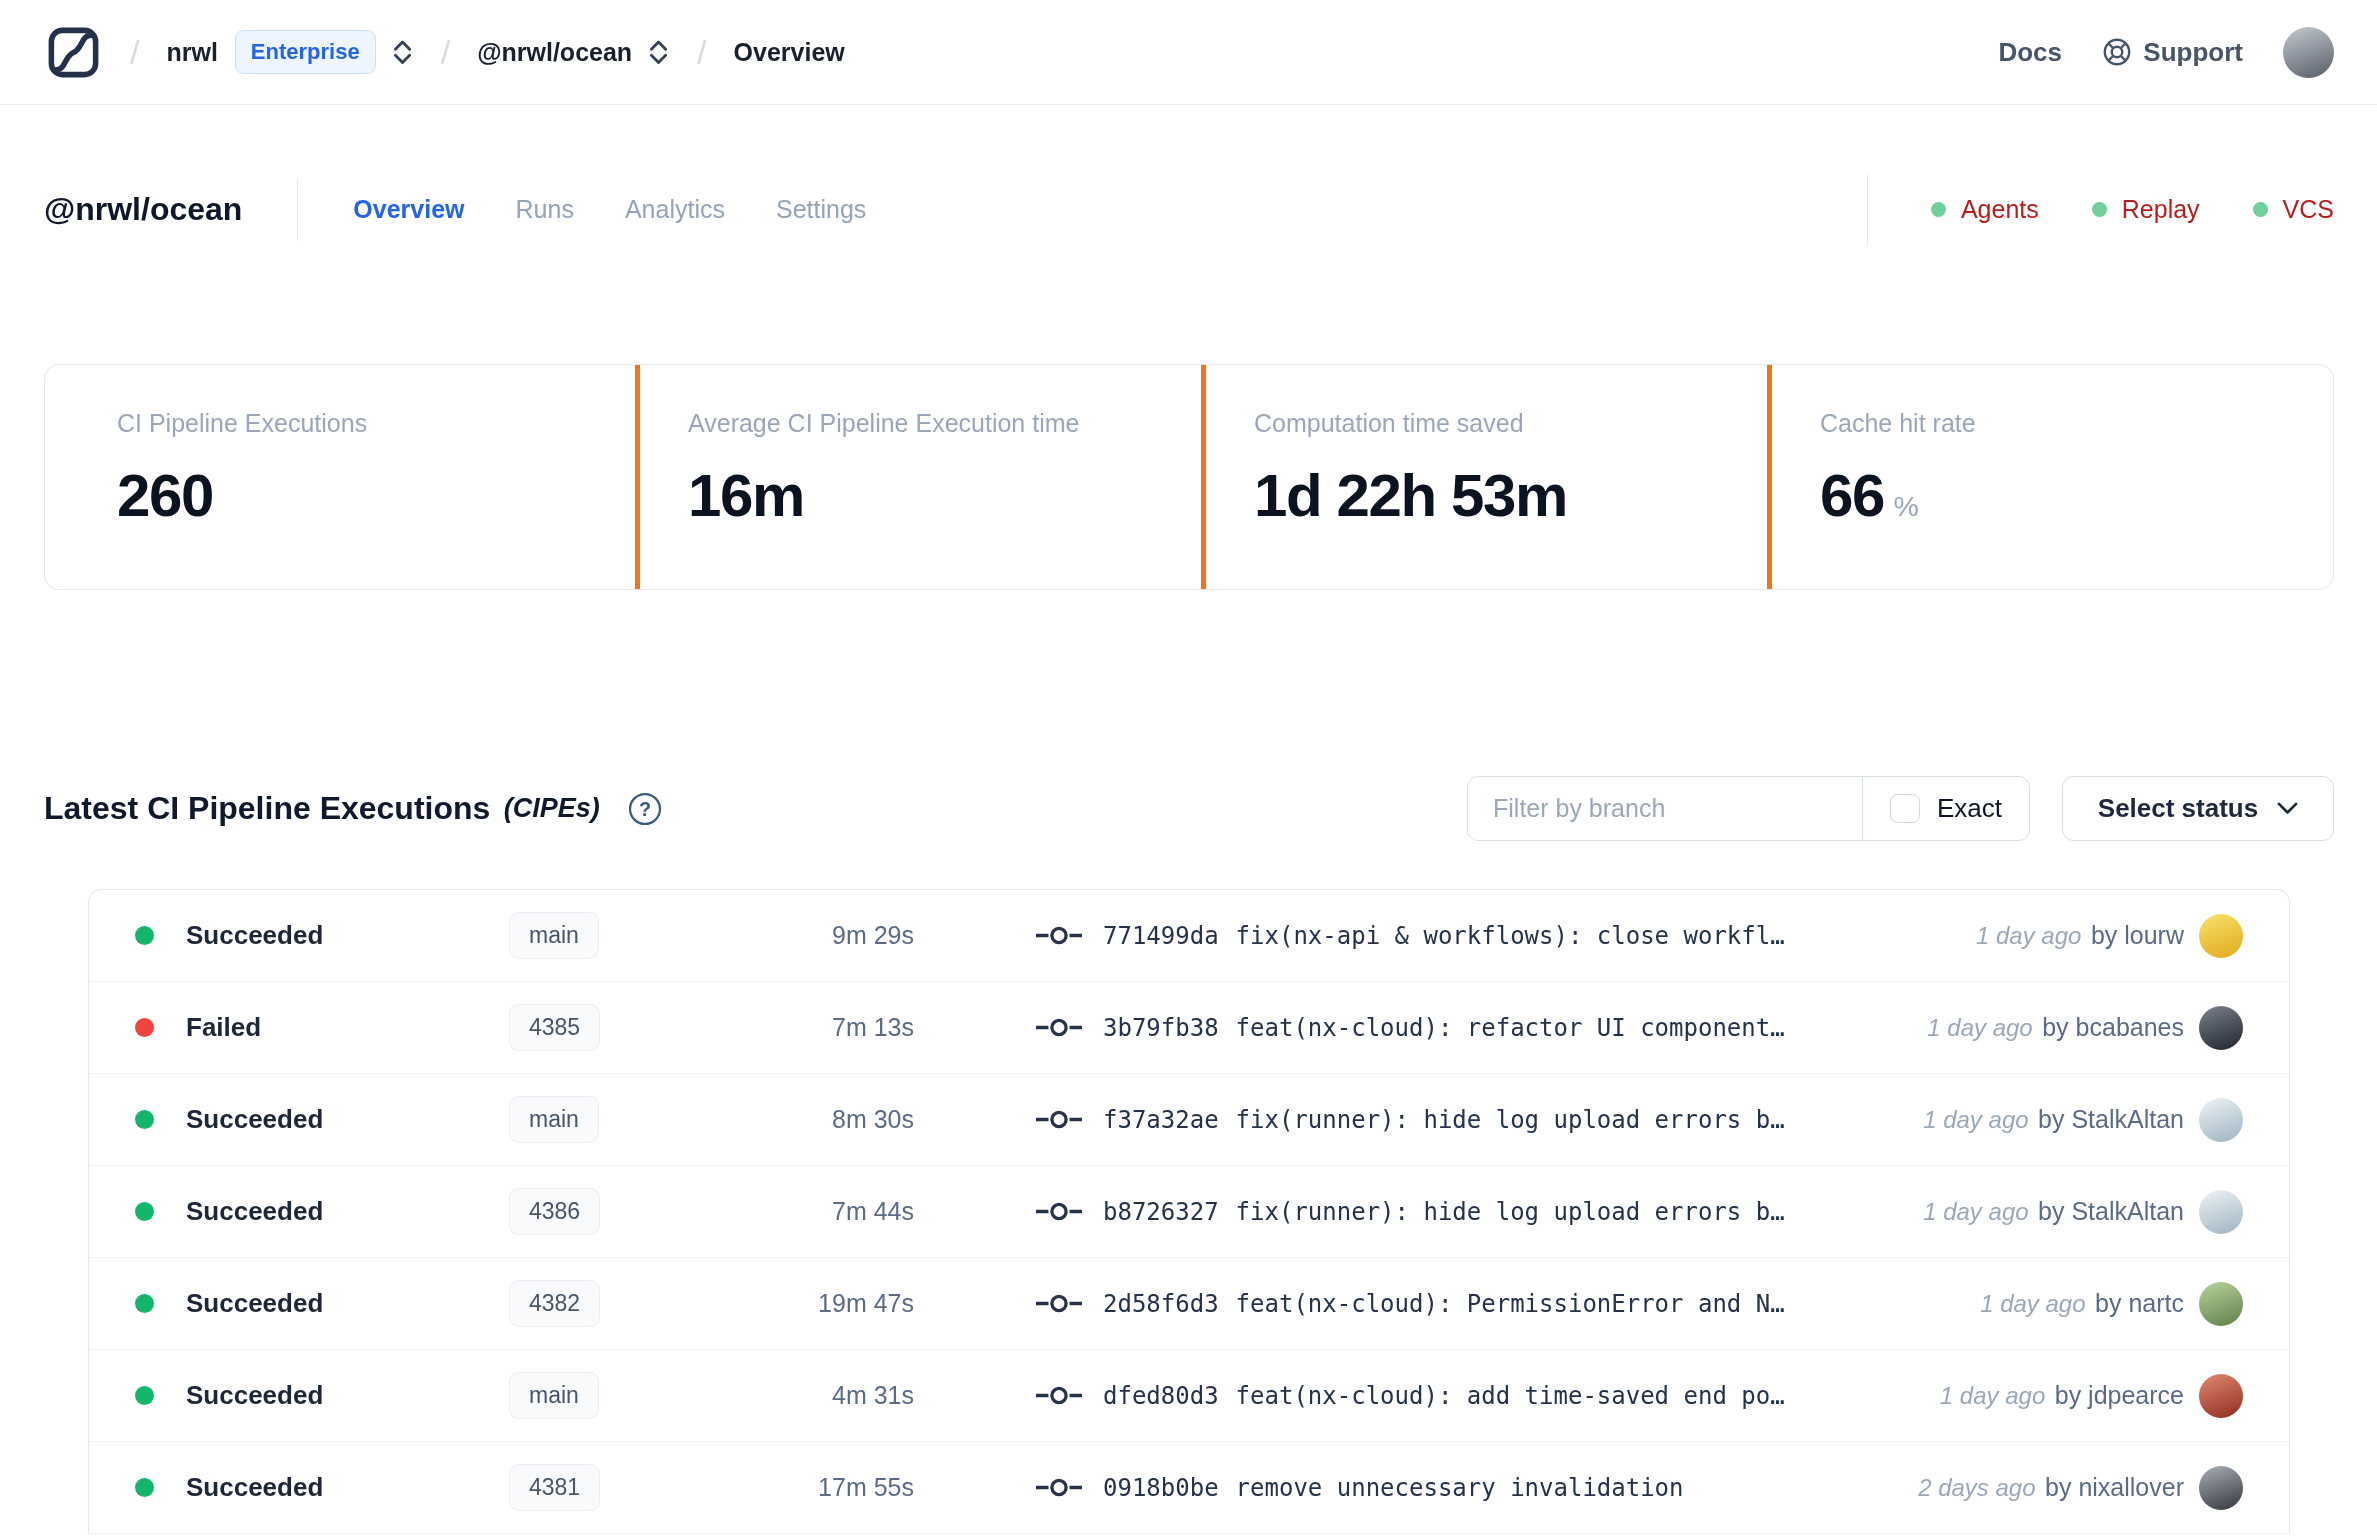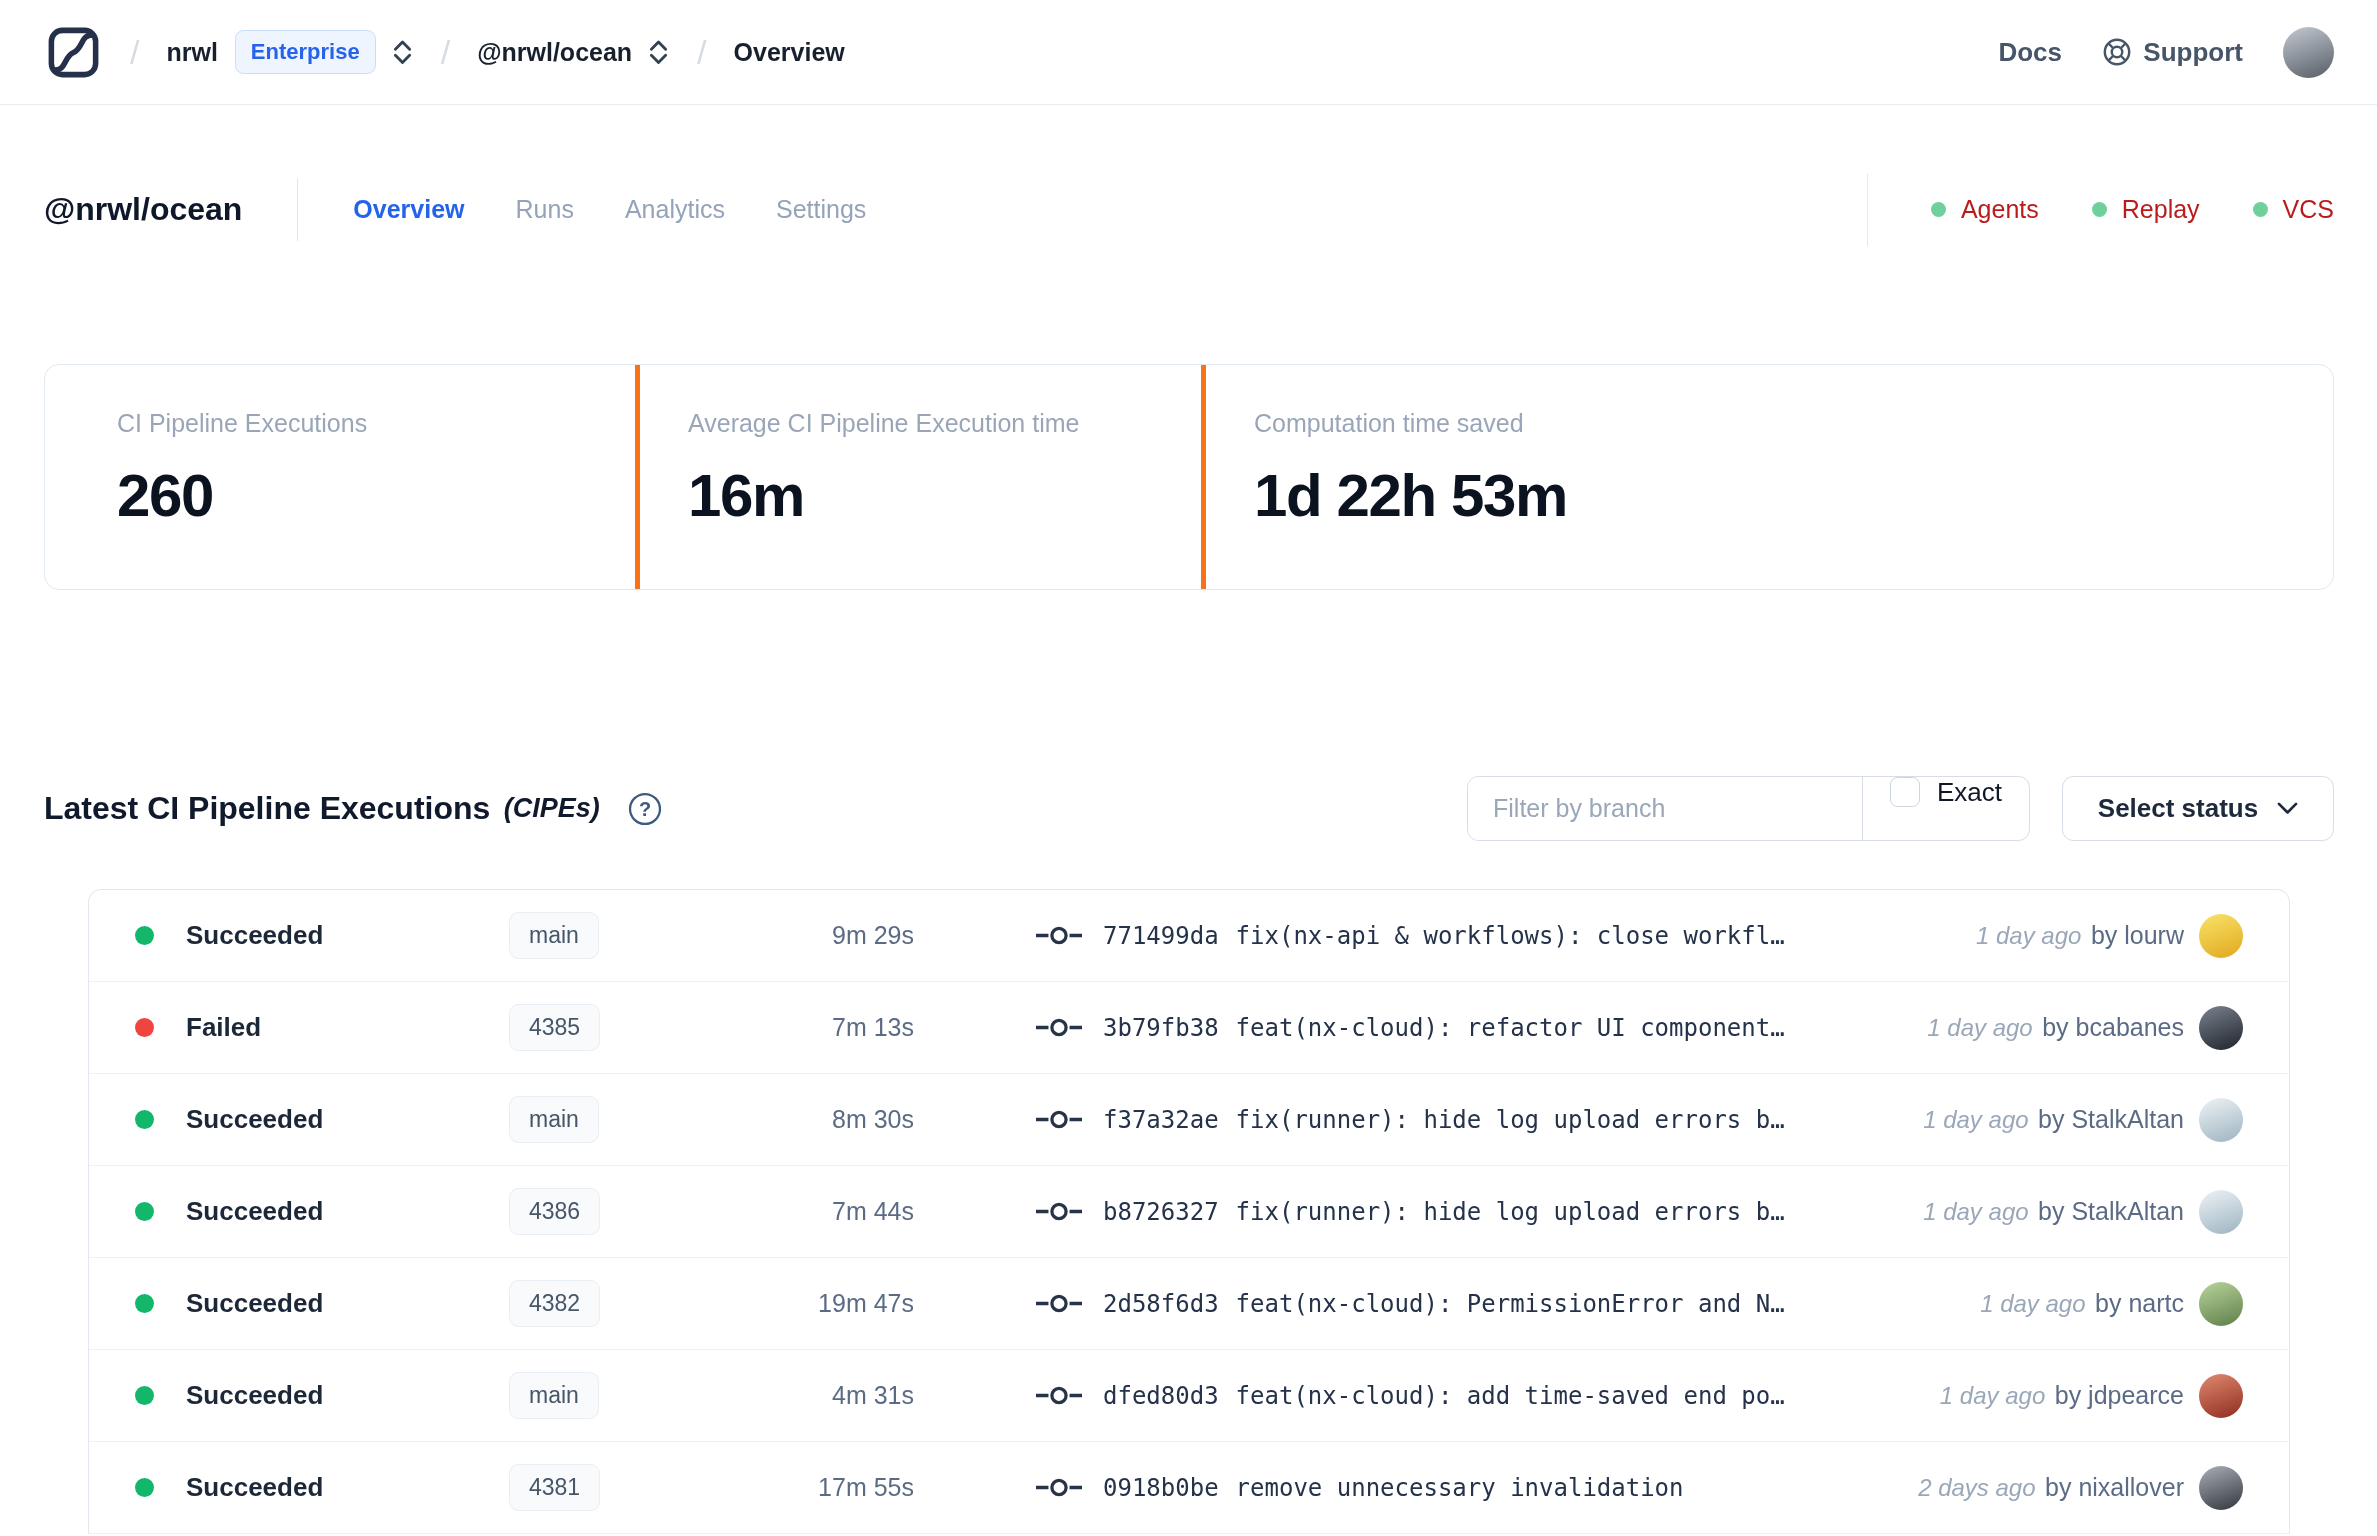--- a/index.html
+++ b/index.html
@@ -76,21 +76,21 @@
   .filter-group {
     display:flex; align-items:stretch; height:65px; width:563px;
     border:1px solid #d6dde6; border-radius:11.4px; background:#ffffff; overflow:hidden;
   }
   .branch-input {
     flex:1; border:none; outline:none; padding:0 25px; font-size:25px;
     color:#0c4a6e; font-family:Liberation Sans, sans-serif; min-width:0;
   }
   .branch-input::placeholder { color:#9aa7b8; }
   .filter-divider { width:1px; background:#d6dde6; }
-  .exact-wrap { display:flex; align-items:flex-start; gap:17px; padding:0 27px; cursor:pointer; }
+  .exact-wrap { display:flex; align-items:center; gap:17px; padding:0 27px; cursor:pointer; }
   .checkbox { width:29.5px; height:29.5px; border:1.9px solid #ccd4de; border-radius:7.6px; background:#fff; }
   .exact-label { font-size:26px; font-weight:500; color:#101828; }
   .status-btn {
     display:flex; align-items:center; justify-content:center; gap:19px;
     height:65px; width:272px; border:1px solid #d6dde6; border-radius:11.4px;
     background:#ffffff; font-size:26px; font-weight:600; color:#1e293b; cursor:pointer;
     font-family:"Liberation Sans","DejaVu Sans",sans-serif;
   }
 
   
@@ -194,20 +194,24 @@
         <div class="card-value"><span>260</span><span class="card-suffix"></span></div>
       </div>
       <div class="card">
         <div class="card-label">Average CI Pipeline Execution time</div>
         <div class="card-value"><span>16m</span><span class="card-suffix"></span></div>
       </div>
       <div class="card">
         <div class="card-label">Computation time saved</div>
         <div class="card-value"><span>1d 22h 53m</span><span class="card-suffix"></span></div>
       </div>
+      <div class="card">
+        <div class="card-label">Cache hit rate</div>
+        <div class="card-value"><span>66</span><span class="card-suffix">%</span></div>
+      </div>
     </div>
   </div>
 
   <div class="cipe">
     <div class="cipe-head">
       <span class="cipe-title">Latest CI Pipeline Executions</span>
       <span class="cipe-suffix">(CIPEs)</span>
       <span class="help">
         <svg width="36" height="36" viewBox="0 0 38 38" fill="none">
           <circle cx="19" cy="19" r="15.8" stroke="#3d5a80" stroke-width="2.4"></circle>

